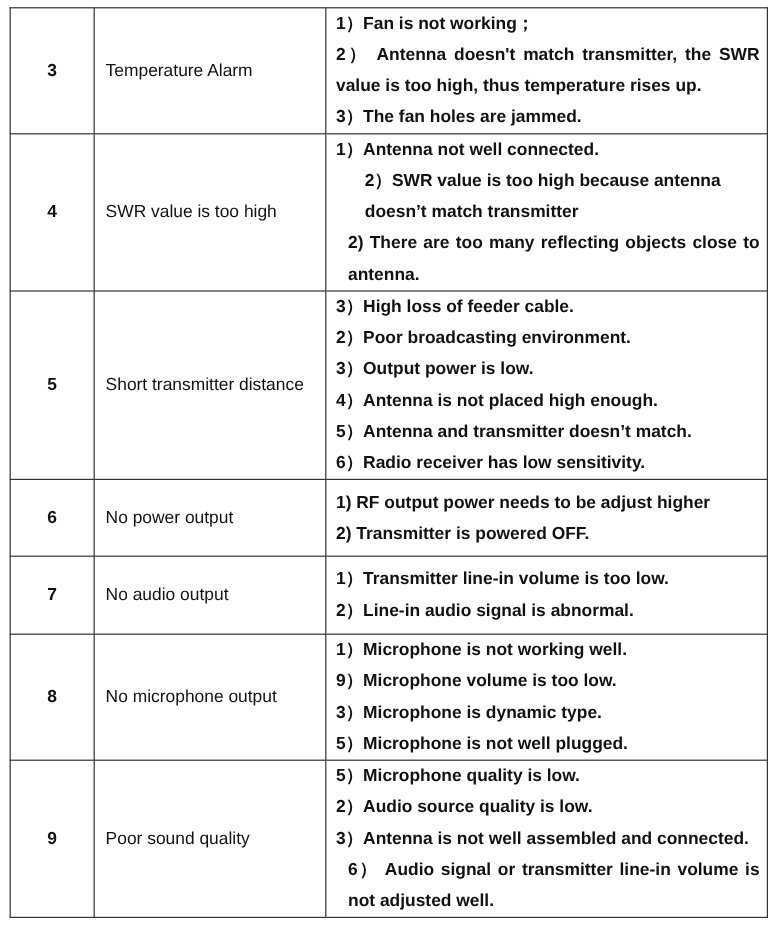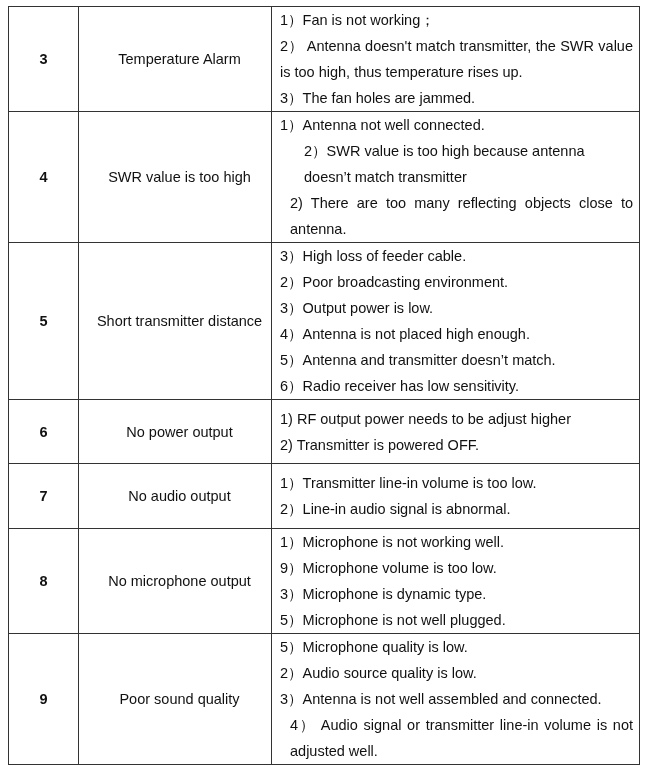--- a/index.html
+++ b/index.html
@@ -2,23 +2,23 @@
 <html><head>
 <meta charset="utf-8">
 <style>
   html, body { margin: 0; padding: 0; background: #ffffff; }
   body { width: 648px; height: 771px; overflow: hidden; position: relative;
          font-family: "Liberation Sans", "DejaVu Sans", sans-serif; color: #111; }
   table { position: absolute; left: 8px; top: 6px; border-collapse: collapse;
           width: 632px; table-layout: fixed; }
   td { border: 1.5px solid #333; vertical-align: middle; padding: 0; font-size: 14.5px; }
   td.num { width: 69px; text-align: center; font-weight: bold; }
-  td.sym { width: 183px; padding-left: 9px; line-height: 26px; text-align: center; }
+  td.sym { width: 183px; padding-left: 9px; line-height: 26px; }
   td.causes { padding: 0 6px 0 8px; }
-  .line { line-height: 26px; white-space: nowrap; }
+  .line { line-height: 26px; white-space: nowrap; font-weight: bold; }
   .line.wrap { white-space: normal; margin-left: 24px; }
   .line.justify { text-align: justify; text-align-last: left; white-space: normal; }
   .ind2 { padding-left: 10px; }
 </style>
 </head>
 <body>
 
 <table>
 
   <tbody>
@@ -84,17 +84,17 @@
     </td>
   </tr>
 
   <tr style="height:130px">
     <td class="num">9</td>
     <td class="sym">Poor sound quality</td>
     <td class="causes">
       <div class="line">5）Microphone quality is low.</div>
       <div class="line">2）Audio source quality is low.</div>
       <div class="line">3）Antenna is not well assembled and connected.</div>
-      <div class="line justify ind2">4） Audio signal or transmitter line-in volume is not adjusted well.</div>
+      <div class="line justify ind2">6） Audio signal or transmitter line-in volume is not adjusted well.</div>
     </td>
   </tr>
 </tbody>
   </table>
 
 </body></html>

